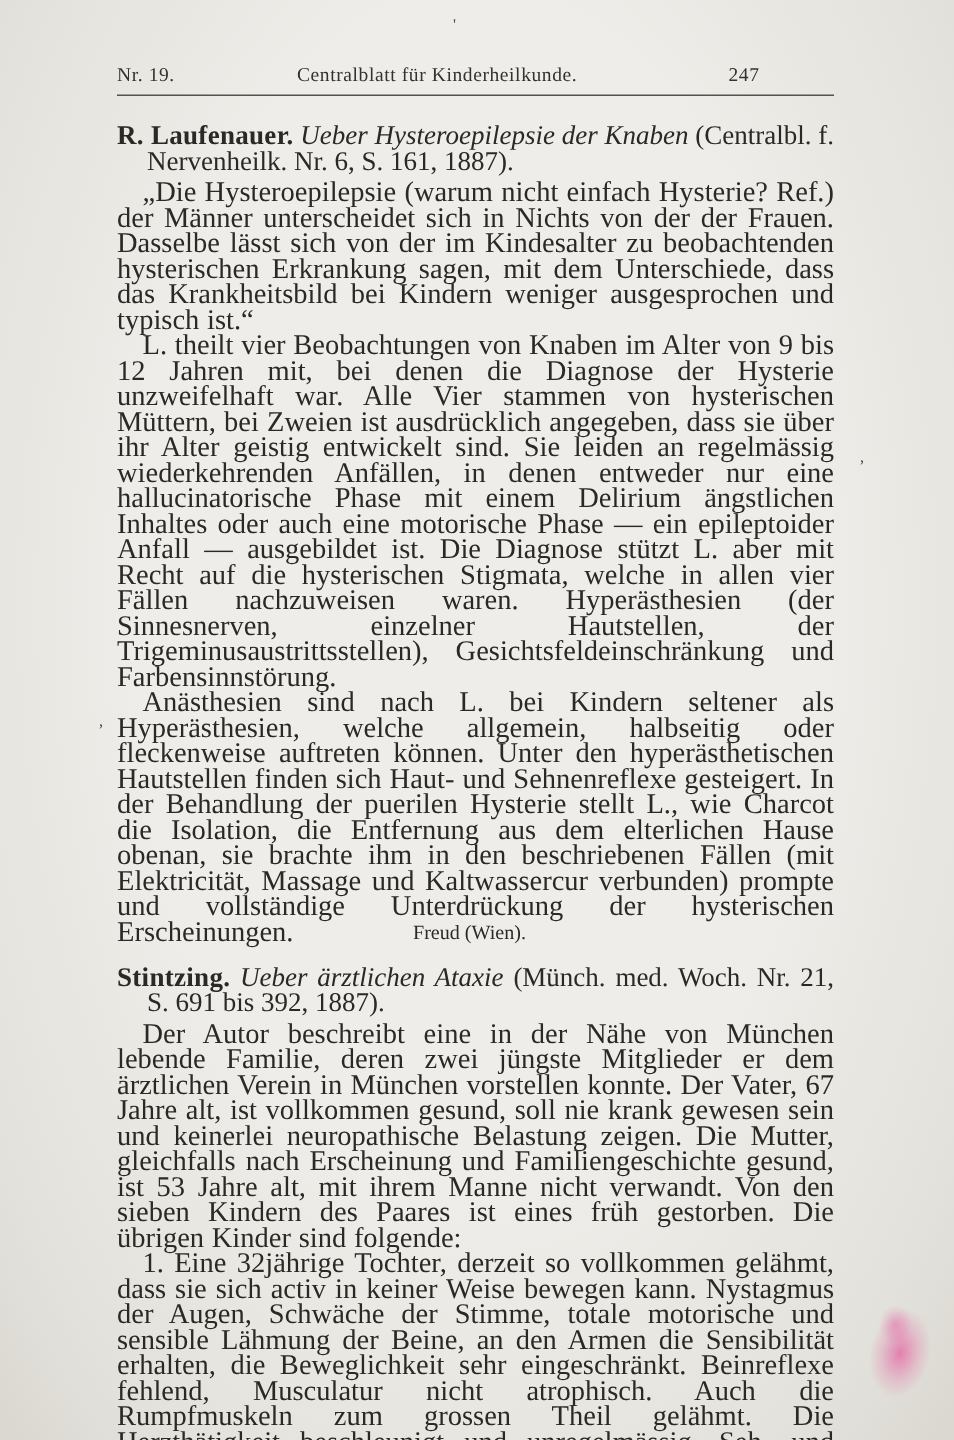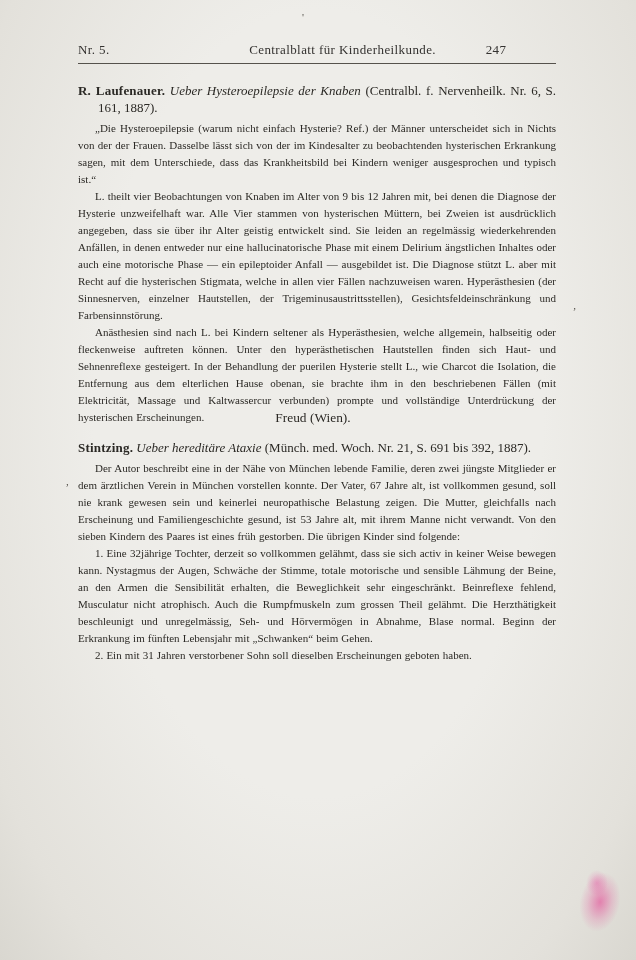--- a/index.html
+++ b/index.html
@@ -15,40 +15,40 @@
     position:absolute; inset:0;
     background: radial-gradient(ellipse at 50% 42%, #eeede9 50%, #e3e1db 85%, #d9d7d0 100%);
     padding: 42px 80px 0 78px;
   }
   .header-row {
     display:flex; align-items:baseline;
     font-size:13px; letter-spacing:0.4px;
     color:#343230;
   }
   .header-issue { width:120px; }
-  .header-journal { flex:1; text-align:right; }
+  .header-journal { flex:1; text-align:left; }
   .header-page { width:120px; text-align:center; }
   .rule {
     border-bottom:1px solid #55524c;
     margin-top:5px;
     margin-bottom:18px;
   }
   .article { margin-bottom:13px; }
   .article-head {
-    font-size:13px; line-height:17px;
+    font-size:18px; line-height:17px;
     padding-left:20px; text-indent:-20px;
     text-align:justify;
     margin-bottom:4px;
     margin-top:12px;
   }
   .author { font-weight:bold; letter-spacing:0.2px; }
   .title  { font-style:italic; }
   .citation { font-style:normal; }
   .body-par {
-    font-size:11px; line-height:17px;
+    font-size:19px; line-height:17px;
     text-align:justify;
     text-indent:17px;
     word-spacing:0.4px;
   }
   .sig-line {
     font-size:13.4px; line-height:17px;
     text-align:center;
     margin-top:-17px;
     padding-right:8px;
     font-family:Liberation Serif, serif;
@@ -74,42 +74,42 @@
   .speck-top { top:12px; left:302px; }
   .speck-left { top:476px; left:66px; }
   .speck-right { top:300px; right:60px; }
 </style>
 </head>
 <body>
 
 <div class="page">
 
   <div class="header-row">
-    <span class="header-issue">Nr. 5.</span>
+    <span class="header-issue">Nr. 19.</span>
     <span class="header-journal">Centralblatt für Kinderheilkunde.</span>
     <span class="header-page">247</span>
   </div>
   <div class="rule"></div>
 
   <div class="article">
     <div class="article-head">
       <span class="author">R. Laufenauer.</span>
       <span class="title">Ueber Hysteroepilepsie der Knaben</span>
       <span class="citation">(Centralbl. f. Nervenheilk. Nr. 6, S. 161, 1887).</span>
     </div>
     <div class="body-par">„Die Hysteroepilepsie (warum nicht einfach Hysterie? Ref.) der Männer unterscheidet sich in Nichts von der der Frauen. Dasselbe lässt sich von der im Kindesalter zu beobachtenden hysterischen Erkrankung sagen, mit dem Unterschiede, dass das Krankheitsbild bei Kindern weniger ausgesprochen und typisch ist.“</div>
     <div class="body-par">L. theilt vier Beobachtungen von Knaben im Alter von 9 bis 12 Jahren mit, bei denen die Diagnose der Hysterie unzweifelhaft war. Alle Vier stammen von hysterischen Müttern, bei Zweien ist ausdrücklich angegeben, dass sie über ihr Alter geistig entwickelt sind. Sie leiden an regelmässig wiederkehrenden Anfällen, in denen entweder nur eine hallucinatorische Phase mit einem Delirium ängstlichen Inhaltes oder auch eine motorische Phase — ein epileptoider Anfall — ausgebildet ist. Die Diagnose stützt L. aber mit Recht auf die hysterischen Stigmata, welche in allen vier Fällen nachzuweisen waren. Hyperästhesien (der Sinnesnerven, einzelner Hautstellen, der Trigeminusaustrittsstellen), Gesichtsfeldeinschränkung und Farbensinnstörung.</div>
     <div class="body-par">Anästhesien sind nach L. bei Kindern seltener als Hyperästhesien, welche allgemein, halbseitig oder fleckenweise auftreten können. Unter den hyperästhetischen Hautstellen finden sich Haut- und Sehnenreflexe gesteigert. In der Behandlung der puerilen Hysterie stellt L., wie Charcot die Isolation, die Entfernung aus dem elterlichen Hause obenan, sie brachte ihm in den beschriebenen Fällen (mit Elektricität, Massage und Kaltwassercur verbunden) prompte und vollständige Unterdrückung der hysterischen Erscheinungen.</div>
     <div class="sig-line">Freud (Wien).</div>
   </div>
 
   <div class="article">
     <div class="article-head">
       <span class="author">Stintzing.</span>
-      <span class="title">Ueber hereditäre Ataxie</span>
+      <span class="title">Ueber ärztlichen Ataxie</span>
       <span class="citation">(Münch. med. Woch. Nr. 21, S. 691 bis 392, 1887).</span>
     </div>
     <div class="body-par">Der Autor beschreibt eine in der Nähe von München lebende Familie, deren zwei jüngste Mitglieder er dem ärztlichen Verein in München vorstellen konnte. Der Vater, 67 Jahre alt, ist vollkommen gesund, soll nie krank gewesen sein und keinerlei neuropathische Belastung zeigen. Die Mutter, gleichfalls nach Erscheinung und Familiengeschichte gesund, ist 53 Jahre alt, mit ihrem Manne nicht verwandt. Von den sieben Kindern des Paares ist eines früh gestorben. Die übrigen Kinder sind folgende:</div>
     <div class="body-par">1. Eine 32jährige Tochter, derzeit so vollkommen gelähmt, dass sie sich activ in keiner Weise bewegen kann. Nystagmus der Augen, Schwäche der Stimme, totale motorische und sensible Lähmung der Beine, an den Armen die Sensibilität erhalten, die Beweglichkeit sehr eingeschränkt. Beinreflexe fehlend, Musculatur nicht atrophisch. Auch die Rumpfmuskeln zum grossen Theil gelähmt. Die Herzthätigkeit beschleunigt und unregelmässig, Seh- und Hörvermögen in Abnahme, Blase normal. Beginn der Erkrankung im fünften Lebensjahr mit „Schwanken“ beim Gehen.</div>
     <div class="body-par">2. Ein mit 31 Jahren verstorbener Sohn soll dieselben Erscheinungen geboten haben.</div>
   </div>
 
   <span class="speck speck-top">'</span>
   <span class="speck speck-left">,</span>
   <span class="speck speck-right">,</span>

